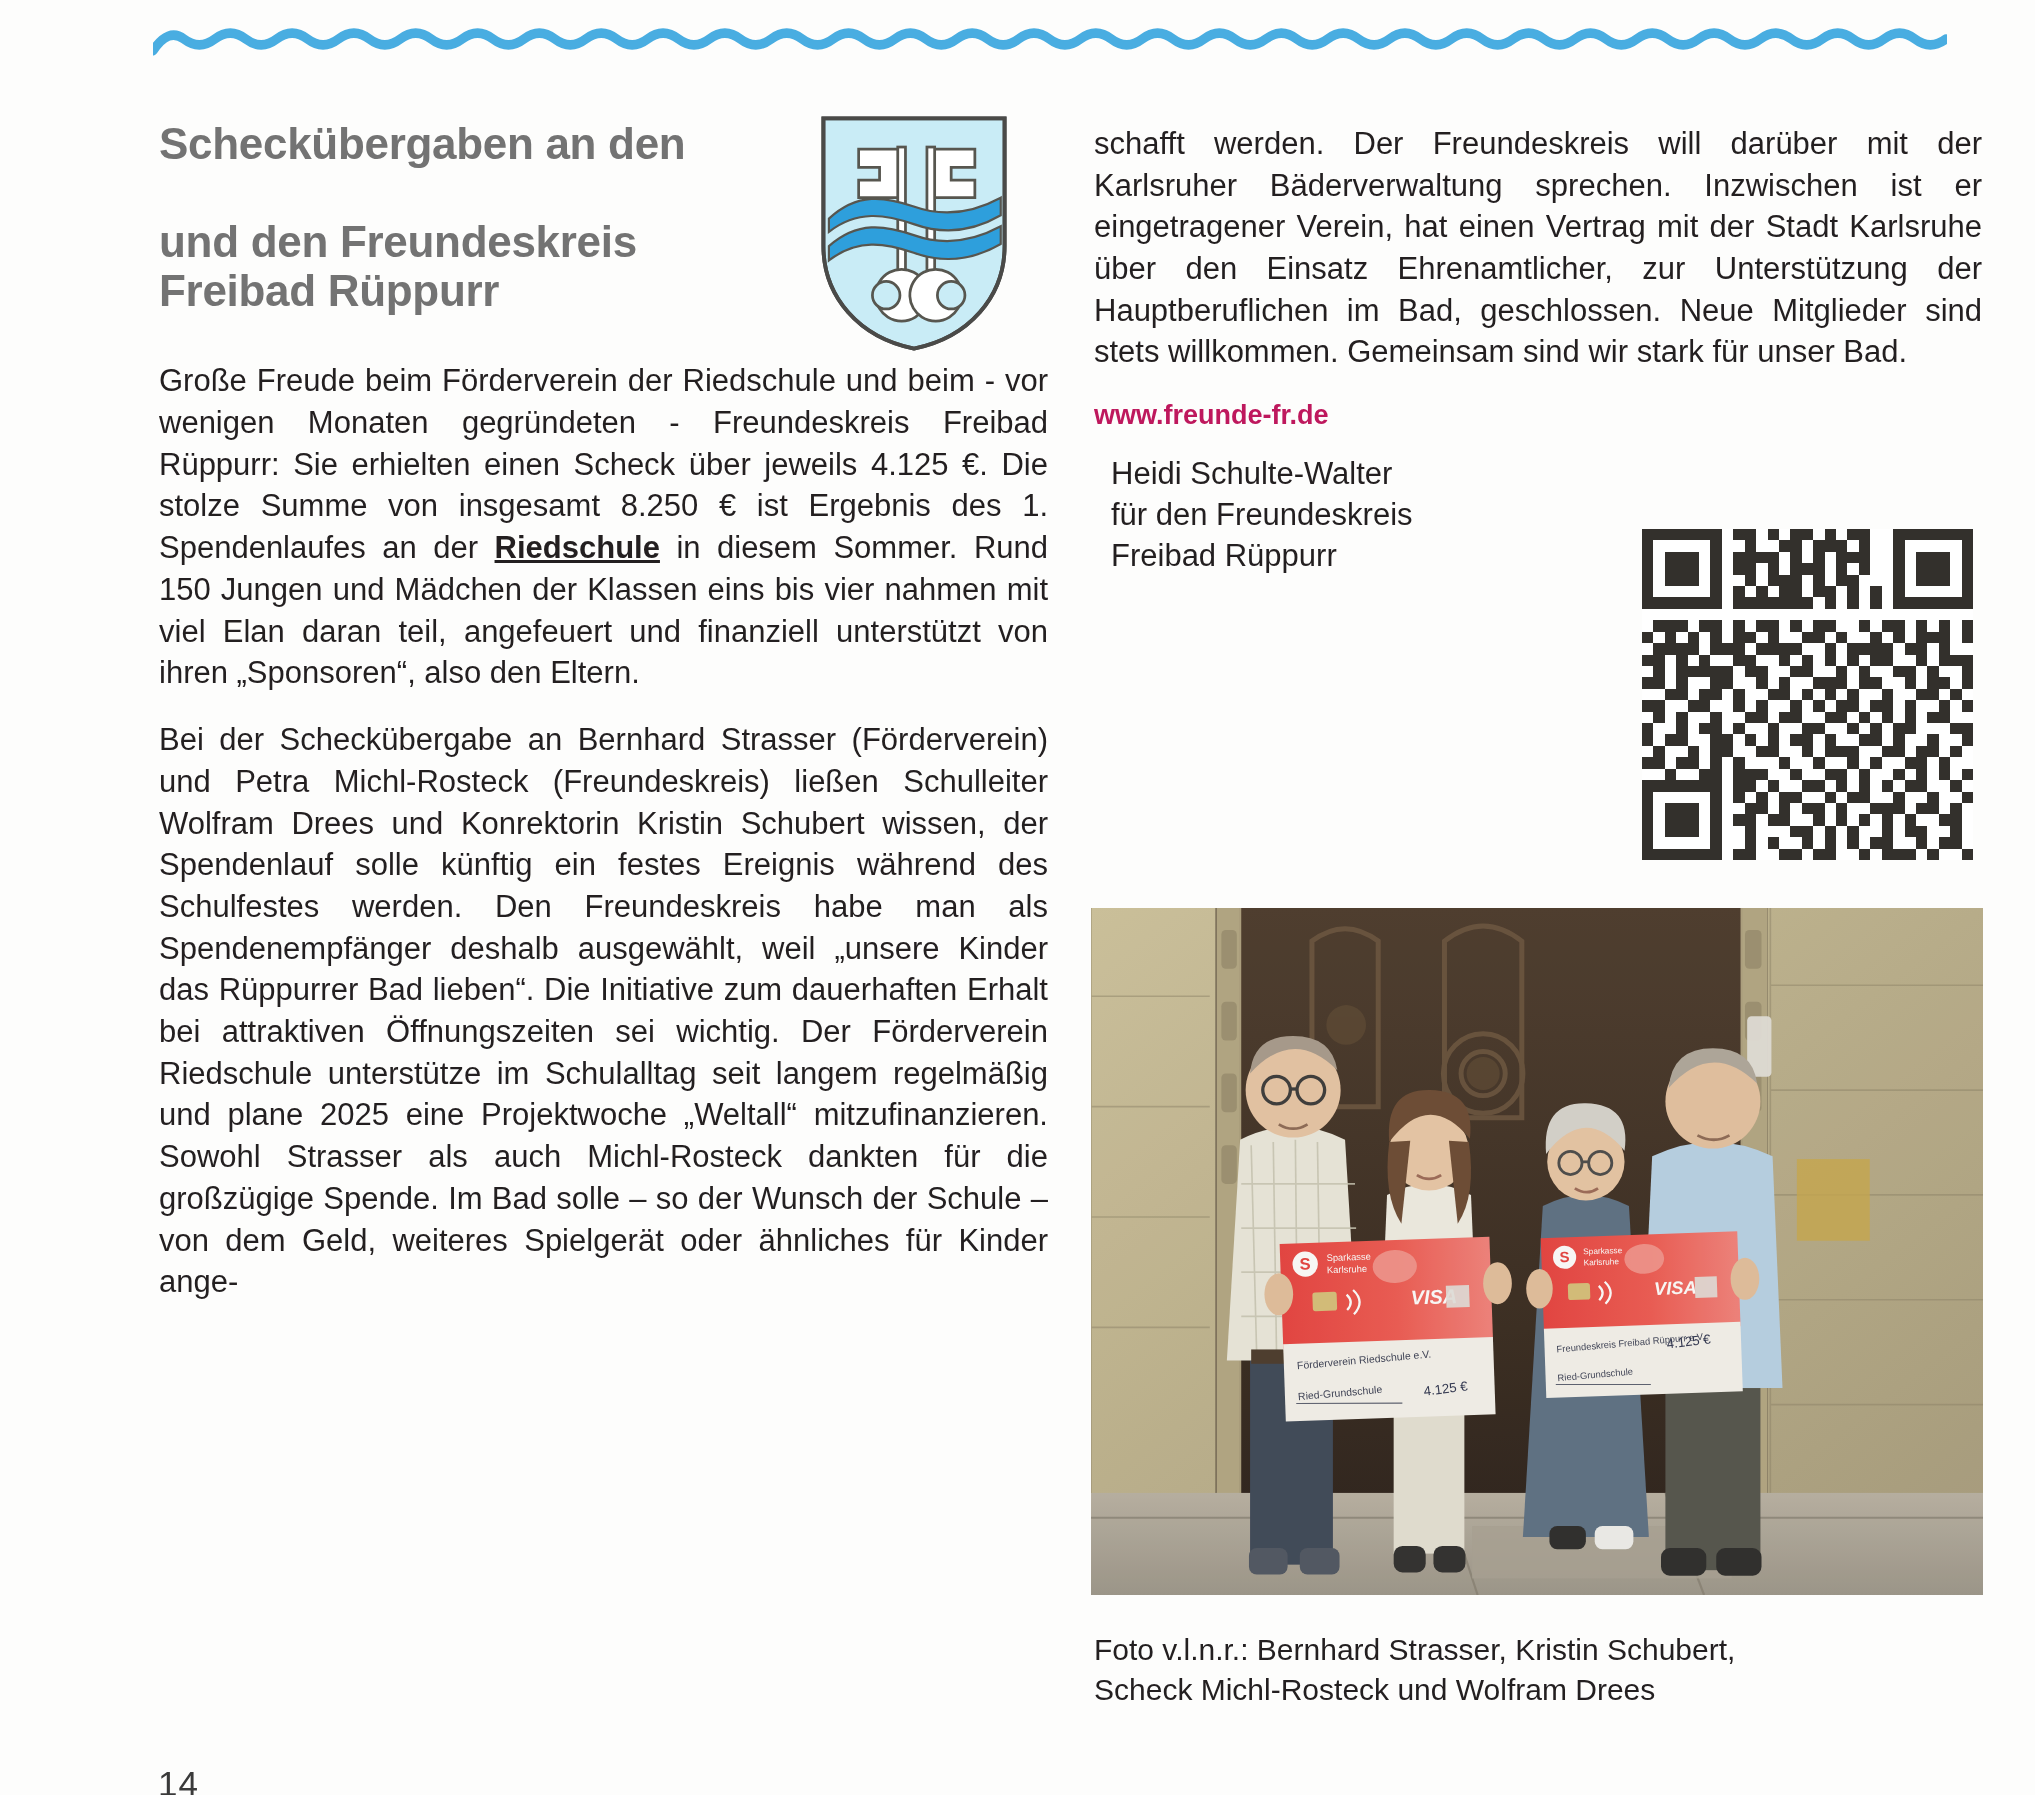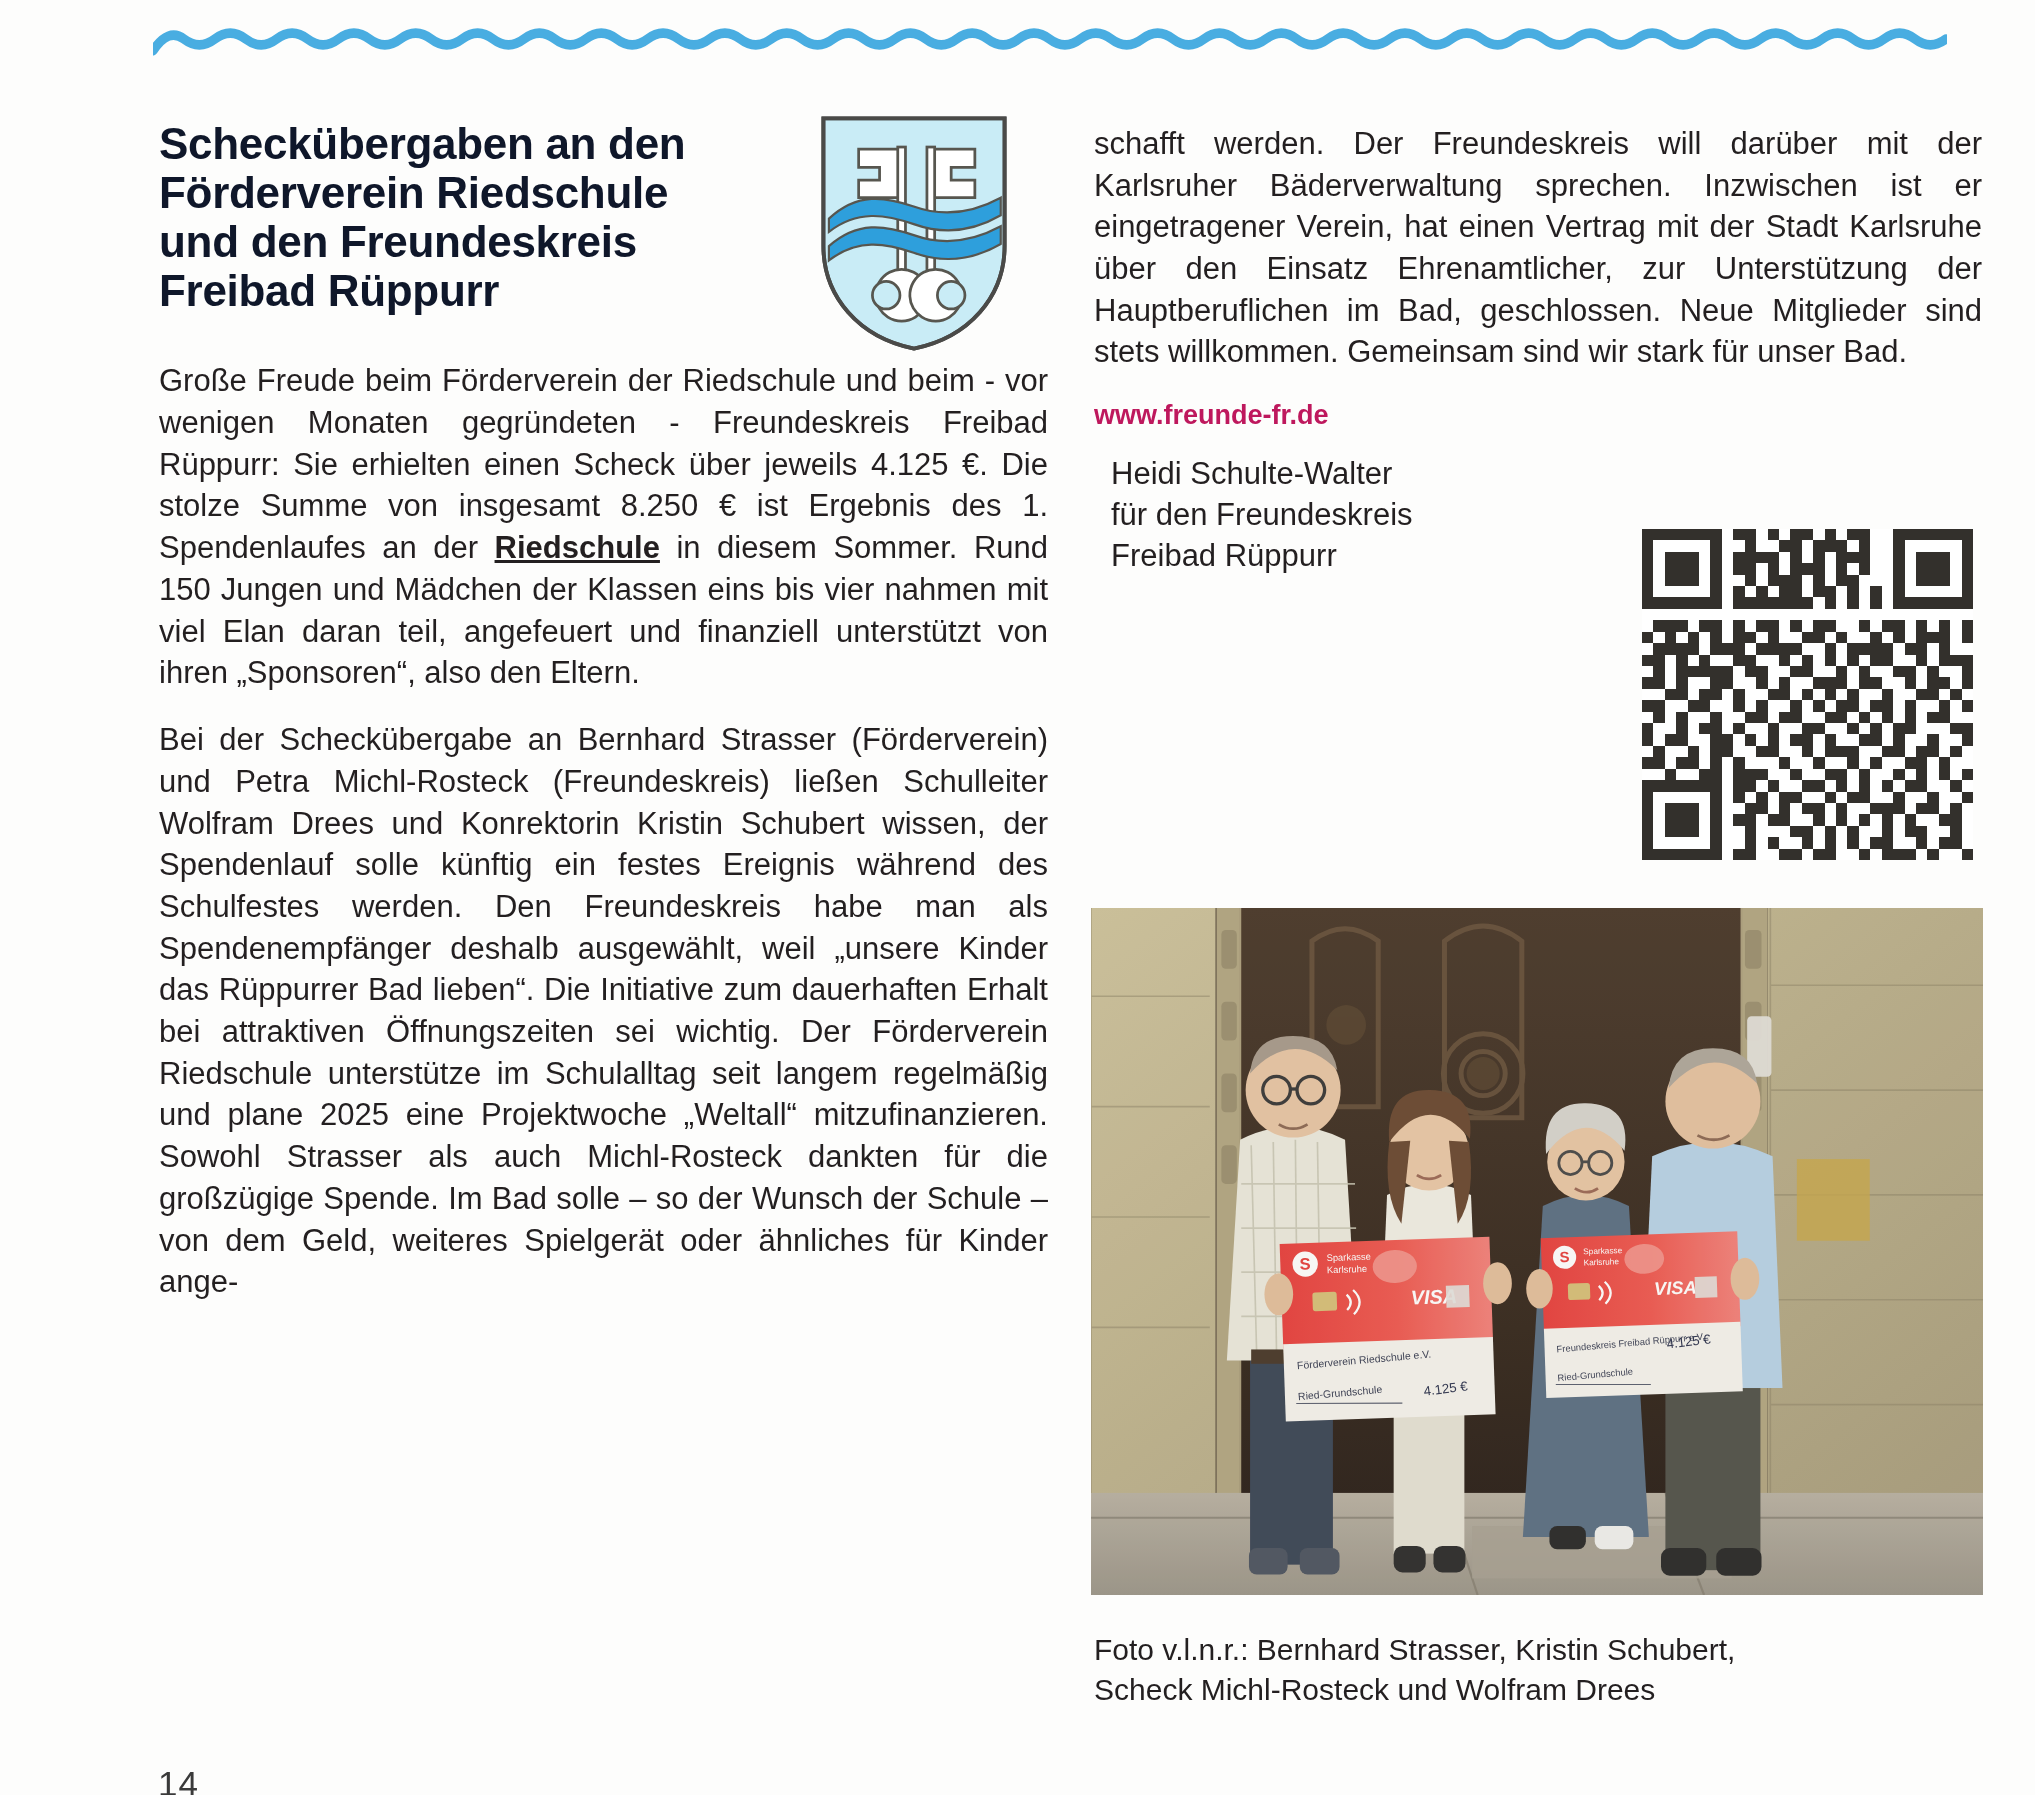--- a/index.html
+++ b/index.html
@@ -51,21 +51,21 @@
   
   .headline-wrap {
     position: relative;
     min-height: 237px;
   }
   .headline {
     font-size: 44px;
     line-height: 1.115;
     font-weight: bold;
     letter-spacing: -0.3px;
-    color: #0f172a;
+    color: #737373;
     width: 662px;
     margin: 0;
     padding: 0;
   }
 
   
   .crest {
     position: absolute;
     right: 39px;
     top: -4.4px;
@@ -156,21 +156,21 @@
 
   <div class="wave-rule">
     <svg viewBox="0 0 3250 70" preserveAspectRatio="none" aria-hidden="true">
       <path id="wavePath" d="M0,48 Q 28,6 56,27 T 112,27 T 168,27 T 224,27 T 280,27 T 336,27 T 392,27 T 448,27 T 504,27 T 560,27 T 616,27 T 672,27 T 728,27 T 784,27 T 840,27 T 896,27 T 952,27 T 1008,27 T 1064,27 T 1120,27 T 1176,27 T 1232,27 T 1288,27 T 1344,27 T 1400,27 T 1456,27 T 1512,27 T 1568,27 T 1624,27 T 1680,27 T 1736,27 T 1792,27 T 1848,27 T 1904,27 T 1960,27 T 2016,27 T 2072,27 T 2128,27 T 2184,27 T 2240,27 T 2296,27 T 2352,27 T 2408,27 T 2464,27 T 2520,27 T 2576,27 T 2632,27 T 2688,27 T 2744,27 T 2800,27 T 2856,27 T 2912,27 T 2968,27 T 3024,27 T 3080,27 T 3136,27 T 3192,27 T 3248,27" fill="none" stroke="#49ade1" stroke-width="17" stroke-linecap="round"></path>
     </svg>
   </div>
 
   <div class="col-left">
 
     <div class="headline-wrap">
-      <h1 class="headline"><span>Scheckübergaben an den</span><br><span>Förderverein Riedschule</span><br><span>und den Freundeskreis</span><br><span>Freibad Rüppurr</span></h1>
+      <h1 class="headline"><span>Scheckübergaben an den</span><br><br><span>und den Freundeskreis</span><br><span>Freibad Rüppurr</span></h1>
 
       <div class="crest">
         <svg viewBox="0 0 345 430" aria-hidden="true">
           <defs>
             <clipPath id="shieldClip">
               <path d="M8,6 L337,6 L337,238 C337,330 272,404 172.5,424 C73,404 8,330 8,238 Z"></path>
             </clipPath>
           </defs>
 
           <path d="M8,6 L337,6 L337,238 C337,330 272,404 172.5,424 C73,404 8,330 8,238 Z" fill="#c9ecf6" stroke="#4a4a48" stroke-width="7"></path>

